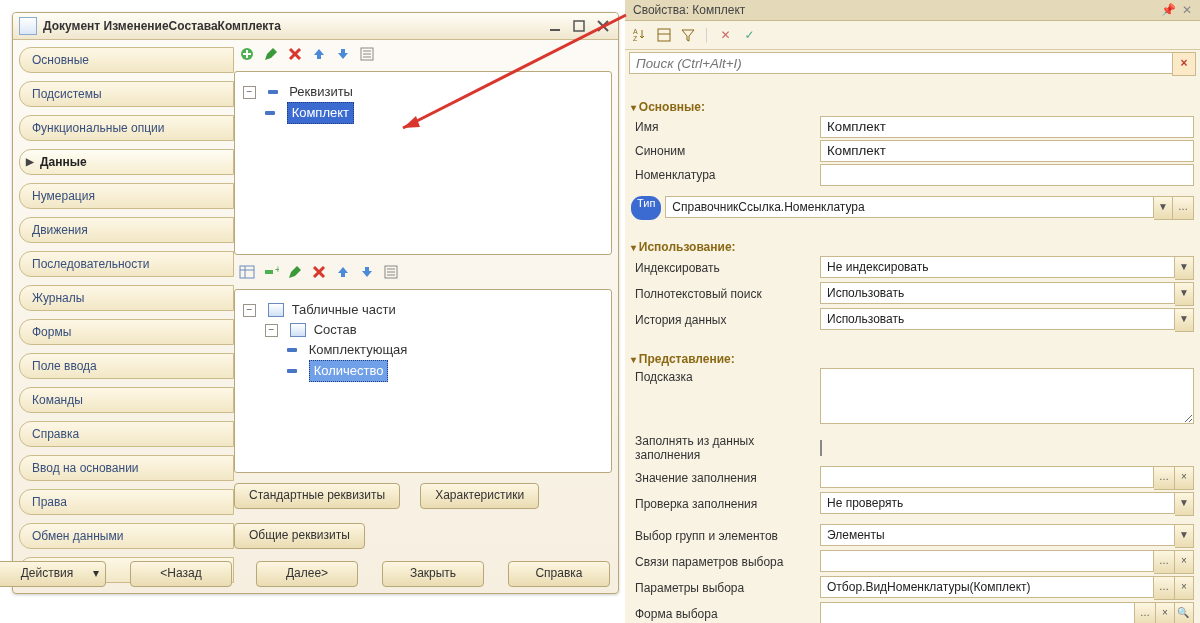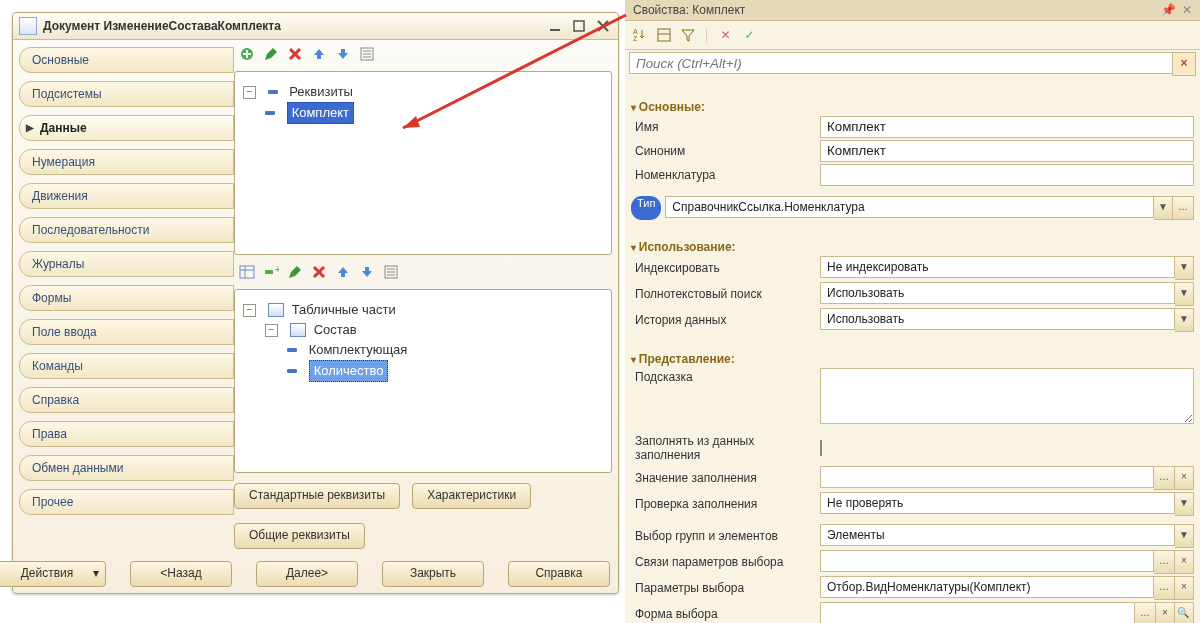--- a/index.html
+++ b/index.html
@@ -24,21 +24,21 @@
 .toolbar{height:22px;display:flex;align-items:center;gap:6px;padding:0 4px}
 .tbtn{width:18px;height:18px;display:flex;align-items:center;justify-content:center}
 .tbtn svg{width:16px;height:16px}
 .tree{padding:6px 4px;font-size:13px;line-height:20px}
 .node{display:flex;align-items:center;gap:4px}
 .toggle{width:11px;height:11px;border:1px solid #9a9488;background:#fff;color:#555;font-size:10px;line-height:9px;text-align:center;cursor:pointer}
 .dash{width:10px;height:4px;background:#4976c4;border-radius:1px;display:inline-block}
 .lvl1{padding-left:22px}
 .lvl2{padding-left:44px}
 .sel{background:#3b6bd1;color:#fff;border:1px dotted #1d3d7c;padding:0 4px}
-.btnrow{display:flex;gap:12px;padding:4px 0}
+.btnrow{display:flex;gap:20px;padding:4px 0}
 .pbtn{height:24px;padding:0 14px;background:linear-gradient(#fdf6e1,#eadcb2);border:1px solid #b8a778;border-radius:4px;color:#333;cursor:pointer;line-height:22px;text-align:center}
 .footer{position:absolute;bottom:6px;right:8px;display:flex;gap:24px}
 .footer .pbtn{min-width:72px}
 
 
 .propwin{position:absolute;top:0;left:625px;width:575px;height:623px;background:#f9f3e4;display:flex;flex-direction:column}
 .prophdr{height:20px;background:#e4d9b9;border-bottom:1px solid #c9b98c;display:flex;align-items:center;padding:0 8px;color:#444}
 .prophdr .r{margin-left:auto;display:flex;gap:6px;color:#888}
 .proptools{height:24px;display:flex;align-items:center;gap:6px;padding:2px 6px;border-bottom:1px solid #d7c9a1}
 .proptools .tbtn{color:#8b6914}
@@ -92,29 +92,31 @@
               <line x1="12" y1="2" x2="2" y2="12" stroke="#555" stroke-width="2"></line>
             </svg>
           </span>
     </div>
   </div>
 
   <div class="body">
     <div class="tabs">
       <div class="tab">Основные</div>
       <div class="tab">Подсистемы</div>
+      <div class="tab">Функциональные опции</div>
       <div class="tab active">Данные</div>
       <div class="tab">Нумерация</div>
       <div class="tab">Движения</div>
       <div class="tab">Последовательности</div>
       <div class="tab">Журналы</div>
       <div class="tab">Формы</div>
       <div class="tab">Поле ввода</div>
       <div class="tab">Команды</div>
       <div class="tab">Справка</div>
+      <div class="tab">Ввод на основании</div>
       <div class="tab">Права</div>
       <div class="tab">Обмен данными</div>
       <div class="tab">Прочее</div>
     </div>
 
     <div class="right">
       <div class="toolbar">
         <span class="tbtn">
               <svg viewBox="0 0 16 16">
                 <circle cx="8" cy="8" r="6" fill="#4caf50"></circle>

